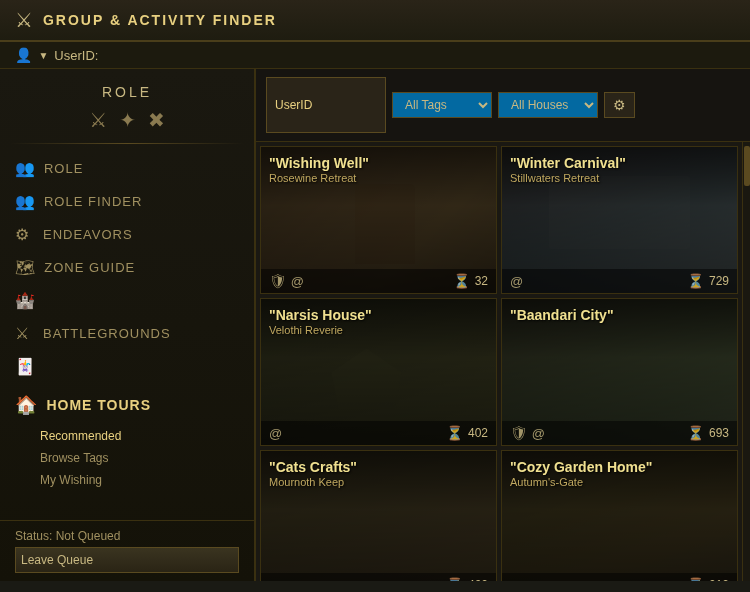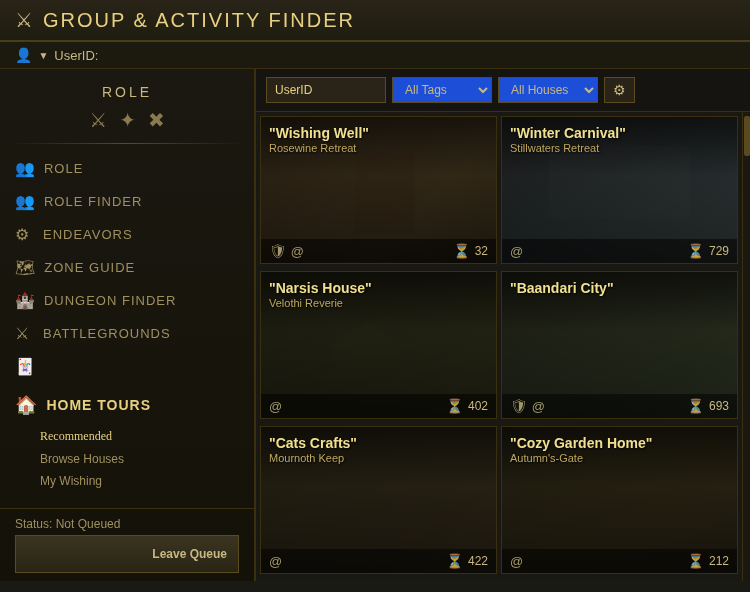--- a/index.html
+++ b/index.html
@@ -16,22 +16,22 @@
     
     .header {
       background: linear-gradient(180deg, #2a2418 0%, #1e1c10 100%);
       border-bottom: 2px solid #4a3e1a;
       padding: 8px 15px;
       display: flex;
       align-items: center;
       gap: 10px;
     }
     .header-title {
-      font-size: 20px;
-      font-weight: normal;
+      font-size: 14px;
+      font-weight: bold;
       color: #e8d080;
       letter-spacing: 2px;
       text-transform: uppercase;
     }
 
     
     .user-row {
       background: #1c1a0e;
       padding: 5px 15px;
       display: flex;
@@ -118,39 +118,38 @@
     }
     .home-tours-sub {
       padding: 2px 0;
     }
     .sub-item {
       padding: 4px 15px 4px 40px;
       font-size: 12px;
       color: #a09060;
       cursor: pointer;
     }
-    .sub-item.active { color: #e8d080; font-family: Liberation Serif, serif; }
+    .sub-item.active { color: #e8d080; }
 
     .status-bar {
       padding: 8px 15px;
       border-top: 1px solid #3a3010;
       font-size: 12px;
       color: #a09060;
     }
     .leave-queue-btn {
       display: block;
       background: linear-gradient(180deg, #3a3420 0%, #2a2415 100%);
       border: 1px solid #5a4a20;
       color: #c8b882;
-      text-align: right;
-      padding: 11px;
+      text-align: left;
+      padding: 5px;
       font-size: 12px;
       cursor: pointer;
       margin-top: 4px;
-      font-weight: bold;
     }
 
     
     .content-area {
       flex: 1;
       background: #1a1812;
       display: flex;
       flex-direction: column;
     }
 
@@ -160,27 +159,27 @@
       gap: 6px;
       padding: 8px 10px;
       background: #161410;
       border-bottom: 1px solid #3a3010;
       align-items: center;
     }
     .filter-input {
       background: #2a2418;
       border: 1px solid #5a4a20;
       color: #e8d080;
-      padding: 5px 8px;
+      padding: 20px 8px;
       font-size: 12px;
       width: 120px;
       outline: none;
     }
     .filter-select {
-      background: #1d4ed8;
+      background: #0369a1;
       border: 1px solid #5a4a20;
       color: #c8b882;
       padding: 4px 8px;
       font-size: 12px;
       cursor: pointer;
       outline: none;
       min-width: 100px;
     }
     .filter-icon-btn {
       background: #2a2418;
@@ -363,38 +362,37 @@
       <div class="nav-item">
         <span class="nav-icon">⚙</span>
         <span>ENDEAVORS</span>
       </div>
       <div class="nav-item">
         <span class="nav-icon">🗺</span>
         <span>ZONE GUIDE</span>
       </div>
       <div class="nav-item">
         <span class="nav-icon">🏰</span>
-        <span>DUNGEON FINDER</span>
       </div>
       <div class="nav-item">
         <span class="nav-icon">⚔</span>
         <span>BATTLEGROUNDS</span>
       </div>
       <div class="nav-item">
         <span class="nav-icon">🃏</span>
       </div>
 
       <div class="home-tours-section">
         <div class="home-tours-label">
           <span class="nav-icon" style="font-size:18px;">🏠</span>
           <span>HOME TOURS</span>
         </div>
         <div class="home-tours-sub">
           <div class="sub-item active">Recommended</div>
-          <div class="sub-item">Browse Houses</div>
+          <div class="sub-item">Browse Tags</div>
           <div class="sub-item">My Wishing</div>
         </div>
       </div>
     </div>
 
     <div class="status-bar">
       <span>Status:</span>
       <span>Not Queued</span>
       <div class="leave-queue-btn">Leave Queue</div>
     </div>

